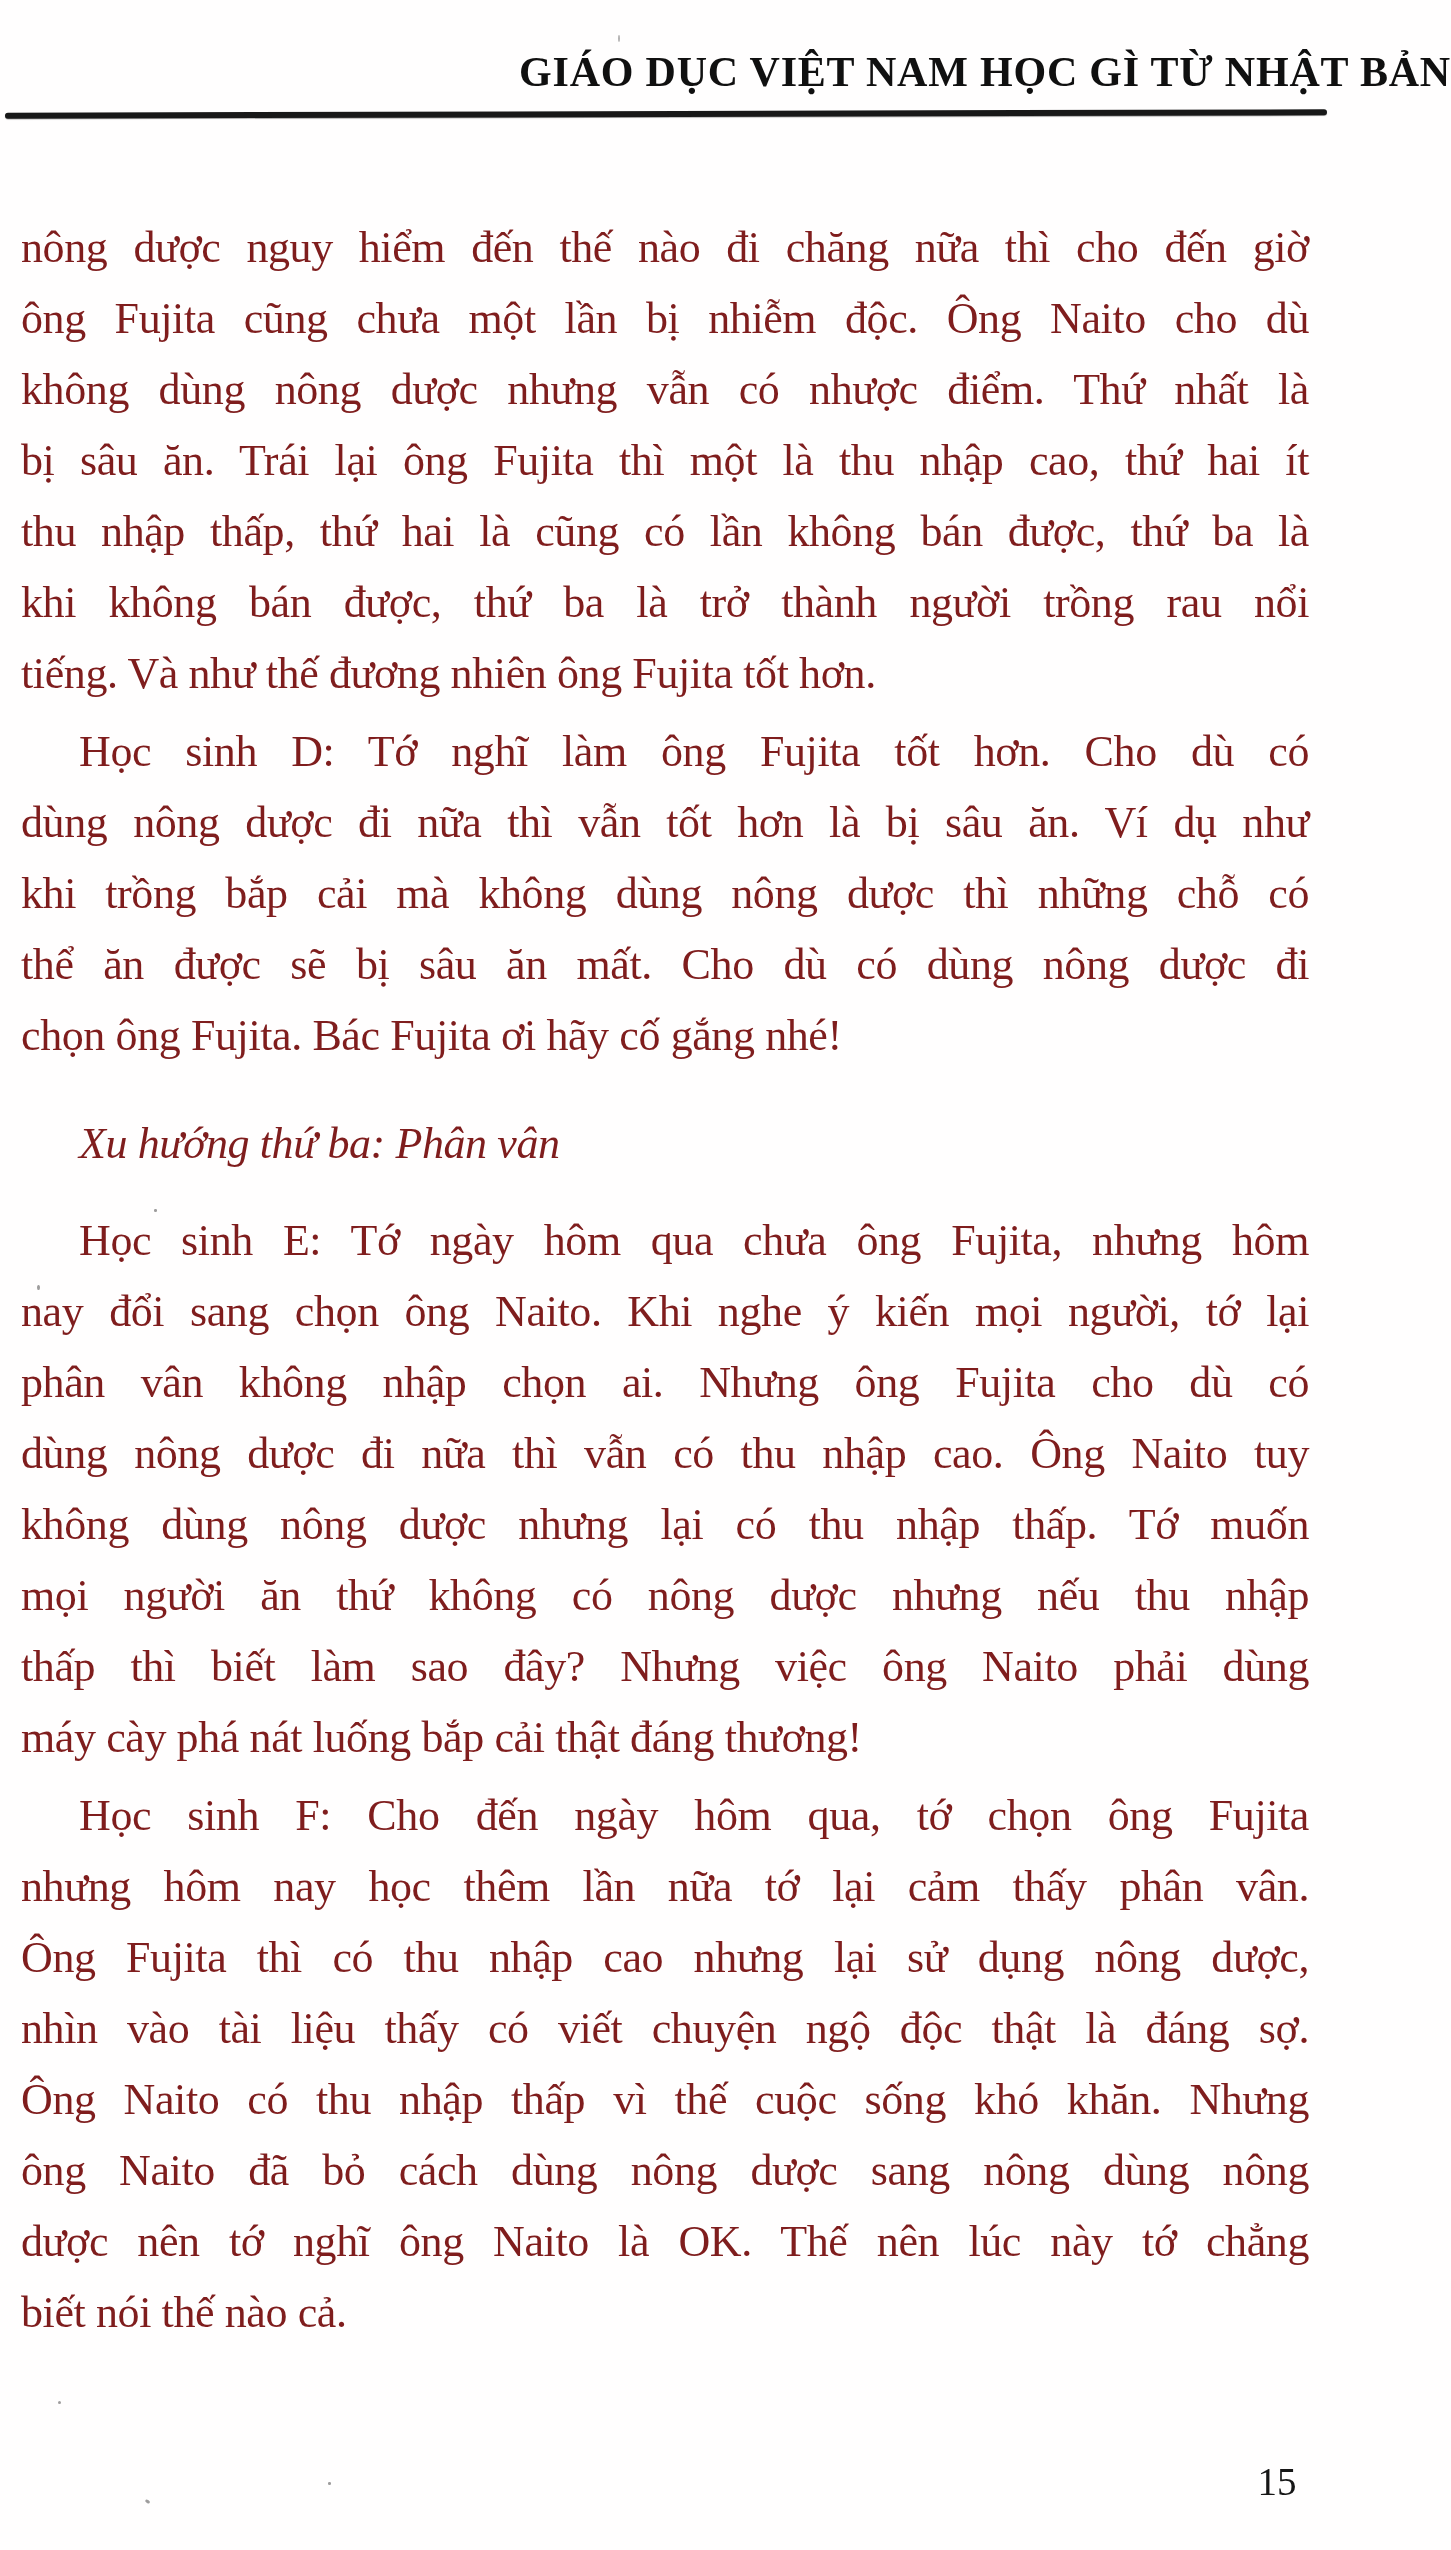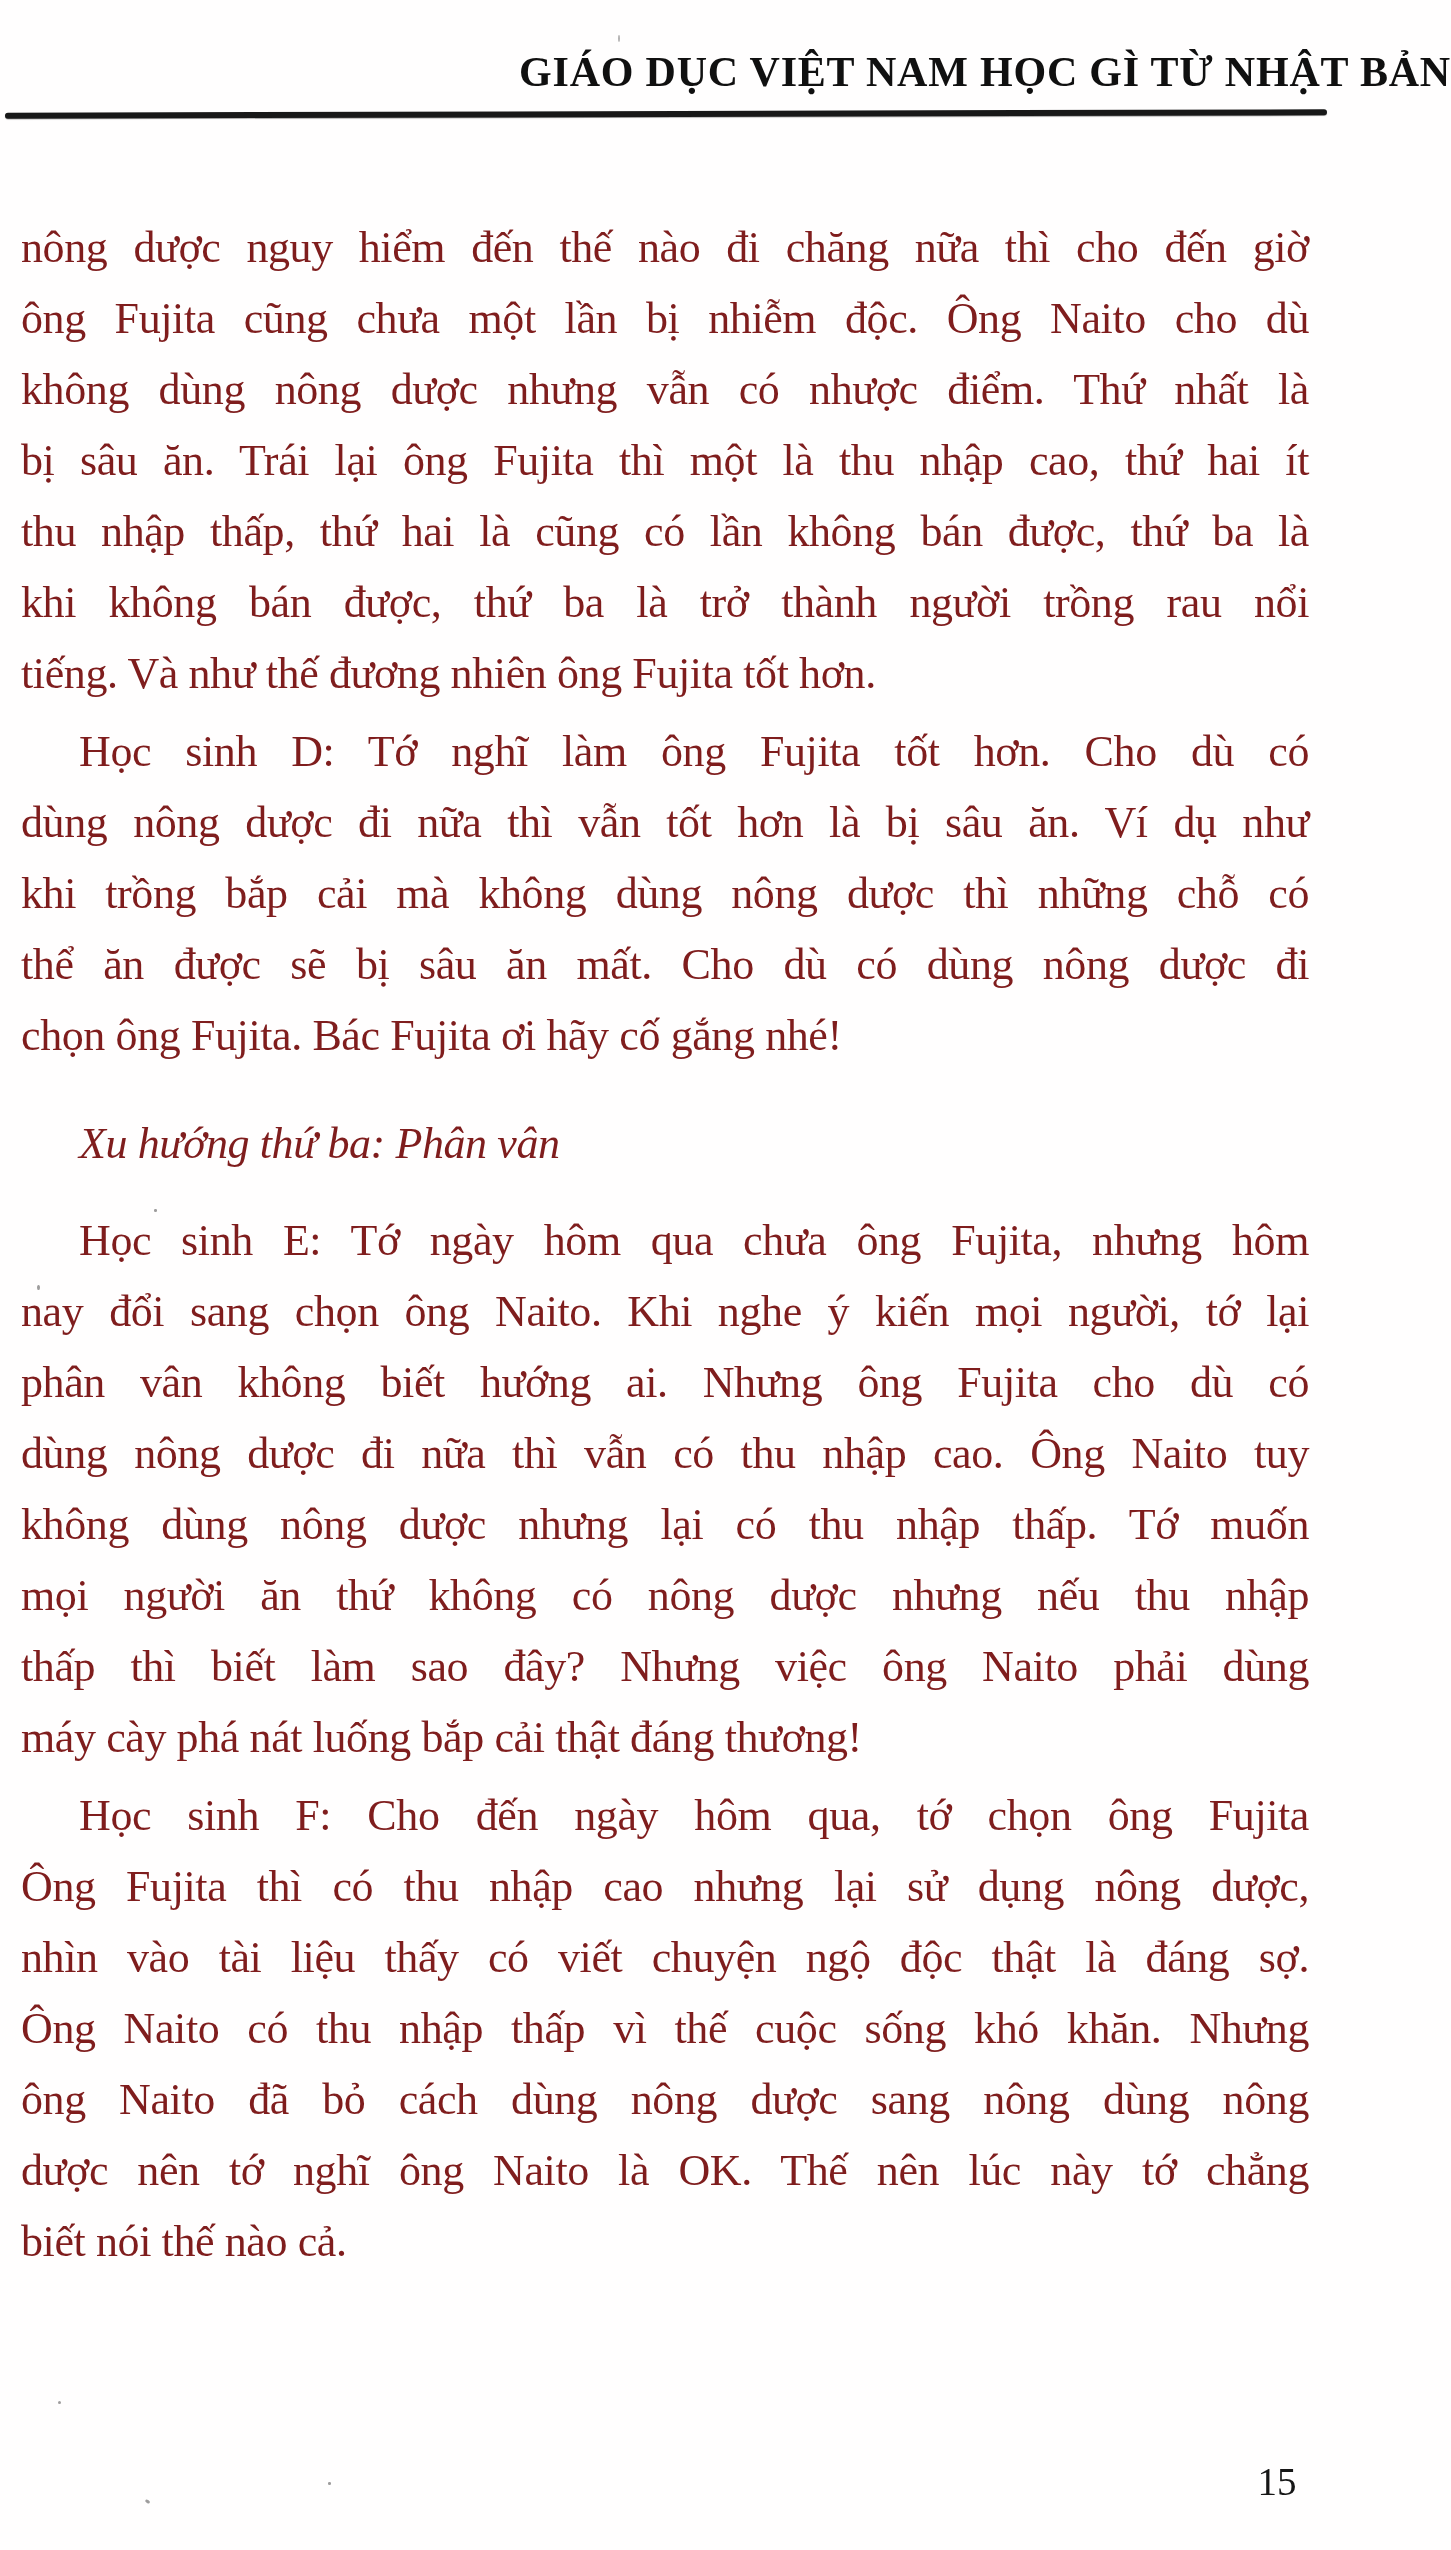--- a/index.html
+++ b/index.html
@@ -118,29 +118,30 @@
         <div class="line">khi trồng bắp cải mà không dùng nông dược thì những chỗ có</div>
         <div class="line">thể ăn được sẽ bị sâu ăn mất. Cho dù có dùng nông dược đi</div>
         <div class="line last">chọn ông Fujita. Bác Fujita ơi hãy cố gắng nhé!</div>
       </div>
       <div class="para heading-italic">
         <div class="line first-indent last">Xu hướng thứ ba: Phân vân</div>
       </div>
       <div class="para body">
         <div class="line first-indent">Học sinh E: Tớ ngày hôm qua chưa ông Fujita, nhưng hôm</div>
         <div class="line">nay đổi sang chọn ông Naito. Khi nghe ý kiến mọi người, tớ lại</div>
-        <div class="line">phân vân không biết hướng ai. Nhưng ông Fujita cho dù có</div>
+        <div class="line">phân vân không nhập chọn ai. Nhưng ông Fujita cho dù có</div>
         <div class="line">dùng nông dược đi nữa thì vẫn có thu nhập cao. Ông Naito tuy</div>
         <div class="line">không dùng nông dược nhưng lại có thu nhập thấp. Tớ muốn</div>
         <div class="line">mọi người ăn thứ không có nông dược nhưng nếu thu nhập</div>
         <div class="line">thấp thì biết làm sao đây? Nhưng việc ông Naito phải dùng</div>
         <div class="line last">máy cày phá nát luống bắp cải thật đáng thương!</div>
       </div>
       <div class="para body">
         <div class="line first-indent">Học sinh F: Cho đến ngày hôm qua, tớ chọn ông Fujita</div>
+        <div class="line">nhưng hôm nay học thêm lần nữa tớ lại cảm thấy phân vân.</div>
         <div class="line">Ông Fujita thì có thu nhập cao nhưng lại sử dụng nông dược,</div>
         <div class="line">nhìn vào tài liệu thấy có viết chuyện ngộ độc thật là đáng sợ.</div>
         <div class="line">Ông Naito có thu nhập thấp vì thế cuộc sống khó khăn. Nhưng</div>
         <div class="line">ông Naito đã bỏ cách dùng nông dược sang nông dùng nông</div>
         <div class="line">dược nên tớ nghĩ ông Naito là OK. Thế nên lúc này tớ chẳng</div>
         <div class="line last">biết nói thế nào cả.</div>
       </div>
     </div>
 
   <div class="page-number">15</div>

